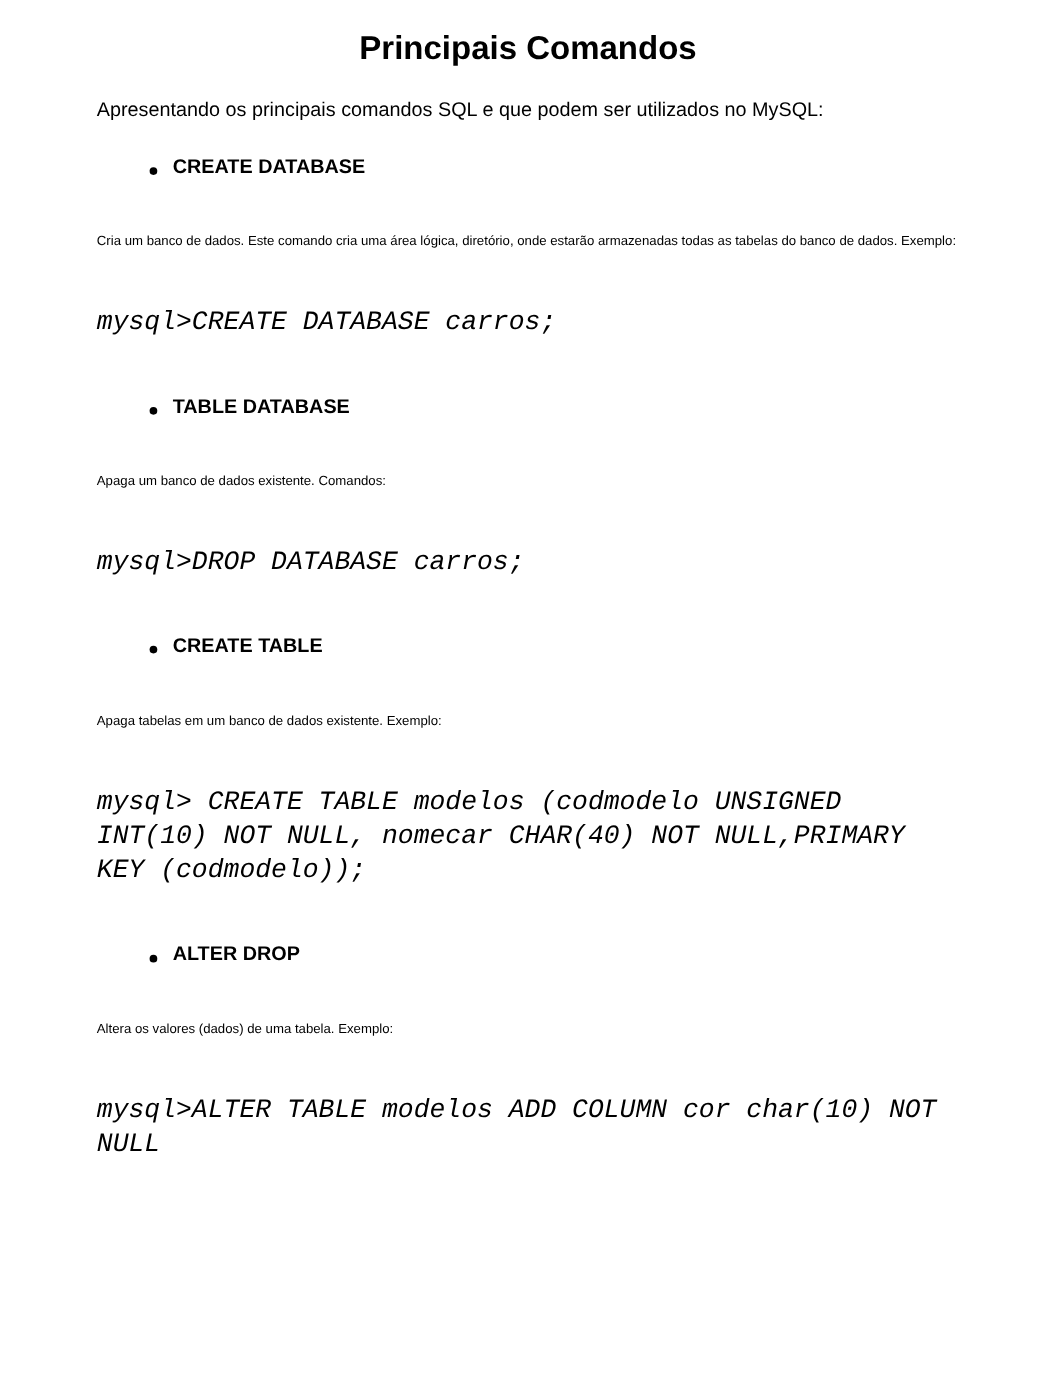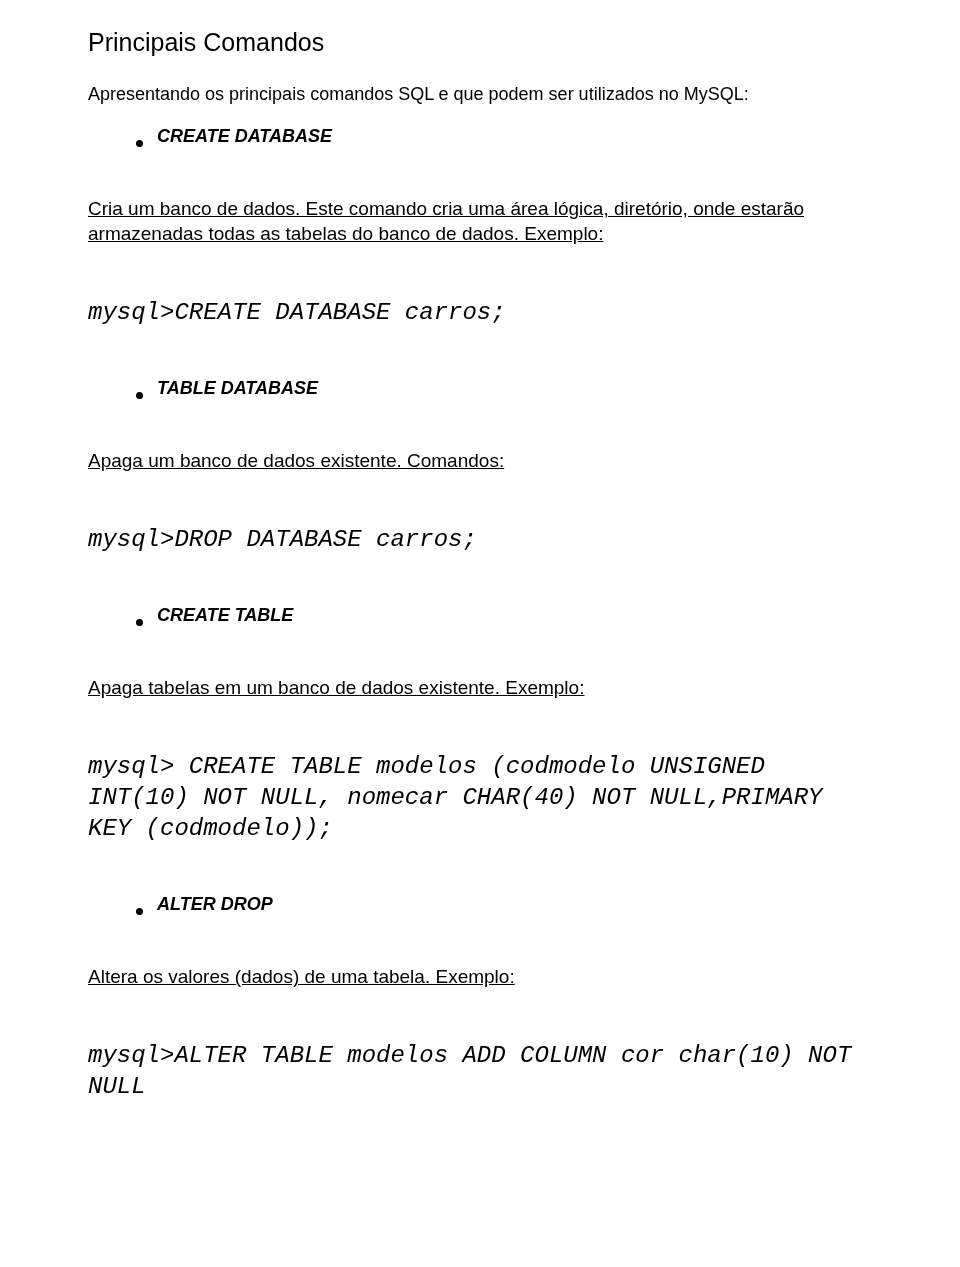--- a/index.html
+++ b/index.html
@@ -8,55 +8,54 @@
       box-sizing: border-box;
     }
     body {
       font-family: Arial, Helvetica, sans-serif;
       background: #ffffff;
       width: 960px;
       padding: 28px 88px 28px 88px;
       color: #000000;
     }
     .title {
-      font-size: 25px;
-      font-weight: normal;
+      font-size: 30px;
+      font-weight: bold;
+      text-align: center;
       margin-bottom: 26px;
     }
     .intro-text {
       font-size: 18px;
-      margin-bottom: 20px;
+      margin-bottom: 30px;
       line-height: 1.3;
     }
     .bullet-item {
       display: flex;
-      align-items: flex-end;
+      align-items: center;
       margin-left: 48px;
       margin-bottom: 50px;
       margin-top: 10px;
-      font-style: italic;
     }
     .bullet-dot {
       width: 7px;
       height: 7px;
       background: #000000;
       border-radius: 50%;
       margin-top: 7px;
       margin-right: 14px;
       flex-shrink: 0;
     }
     .bullet-label {
       font-size: 18px;
       font-weight: bold;
     }
     .desc-text {
-      font-size: 19px;
+      font-size: 12px;
       margin-bottom: 50px;
       line-height: 1.3;
-      text-decoration: underline;
     }
     .code-block {
       font-family: 'Courier New', Courier, monospace;
       font-style: italic;
       font-size: 24px;
       margin-bottom: 50px;
       line-height: 1.3;
       white-space: pre-wrap;
     }
     .section-gap {

